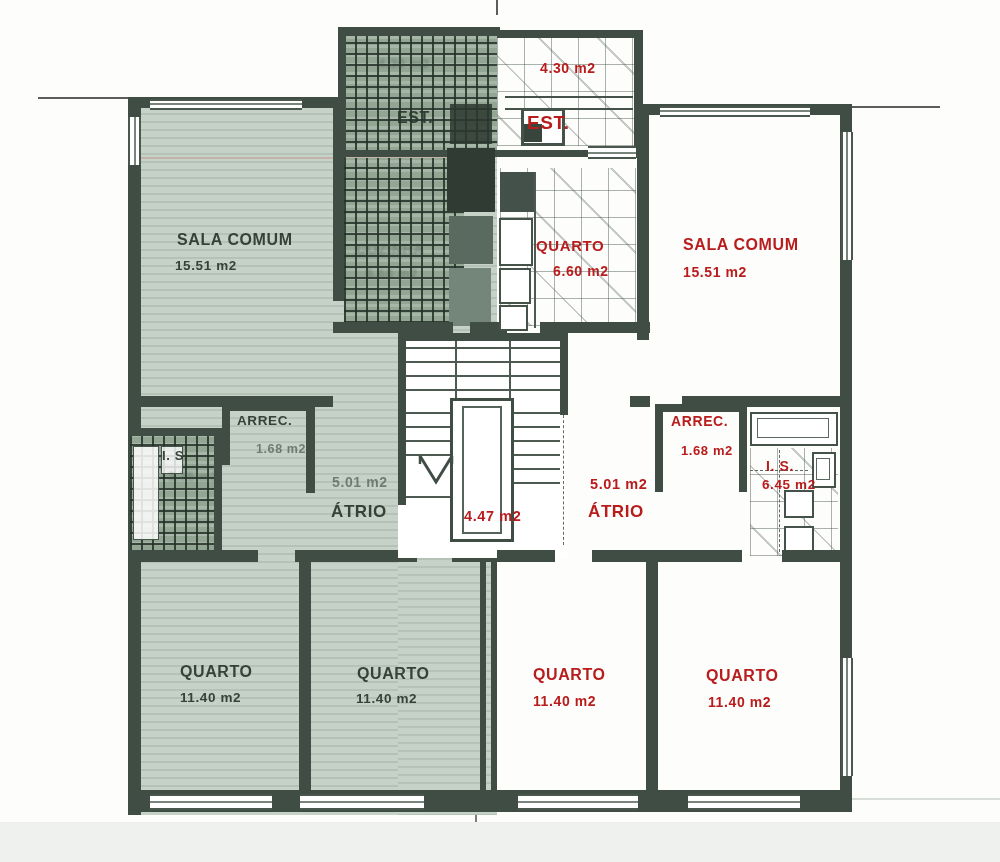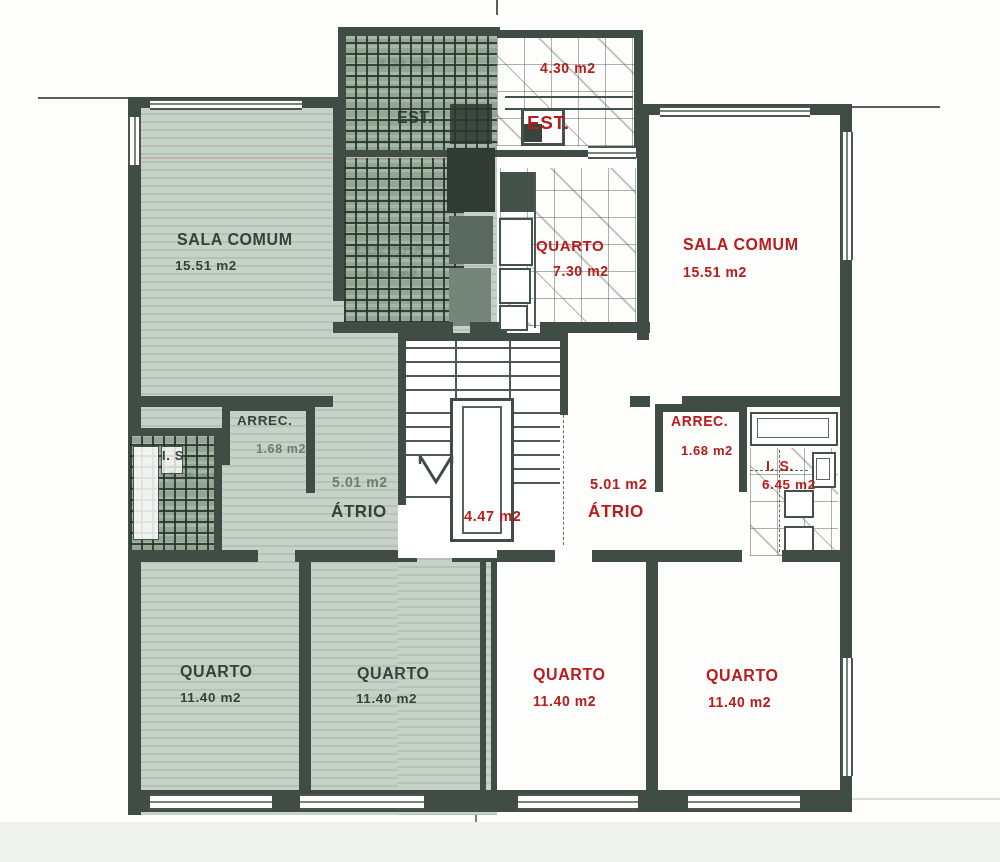--- a/index.html
+++ b/index.html
@@ -189,21 +189,21 @@
   <div class="t faint" style="left:332px;top:474px;font-size:14px;">5.01 m2</div>
   <div class="t smudge" style="left:331px;top:502px;font-size:17px;">ÁTRIO</div>
   <div class="t smudge" style="left:180px;top:663px;font-size:16px;">QUARTO</div>
   <div class="t smudge" style="left:180px;top:690px;font-size:13.5px;">11.40 m2</div>
   <div class="t smudge" style="left:357px;top:665px;font-size:16px;">QUARTO</div>
   <div class="t smudge" style="left:356px;top:691px;font-size:13.5px;">11.40 m2</div>
 
   <div class="t ink" style="left:540px;top:60px;font-size:14px;">4.30 m2</div>
   <div class="t ink" style="left:527px;top:112px;font-size:19px;">EST.</div>
   <div class="t ink" style="left:536px;top:237px;font-size:15px;">QUARTO</div>
-  <div class="t ink" style="left:553px;top:263px;font-size:14px;">7.30 m2</div>
+  <div class="t ink" style="left:553px;top:263px;font-size:14px;">6.60 m2</div>
   <div class="t ink" style="left:683px;top:236px;font-size:16px;">SALA COMUM</div>
   <div class="t ink" style="left:683px;top:264px;font-size:14px;">15.51 m2</div>
   <div class="t ink" style="left:671px;top:413px;font-size:14px;">ARREC.</div>
   <div class="t ink" style="left:681px;top:443px;font-size:13px;">1.68 m2</div>
   <div class="t ink" style="left:766px;top:458px;font-size:14px;">I. S.</div>
   <div class="t ink" style="left:762px;top:477px;font-size:13.5px;">6.45 m2</div>
   <div class="t ink" style="left:590px;top:476px;font-size:14.5px;">5.01 m2</div>
   <div class="t ink" style="left:588px;top:502px;font-size:17px;">ÁTRIO</div>
   <div class="t ink" style="left:533px;top:666px;font-size:16px;">QUARTO</div>
   <div class="t ink" style="left:533px;top:693px;font-size:14px;">11.40 m2</div>

